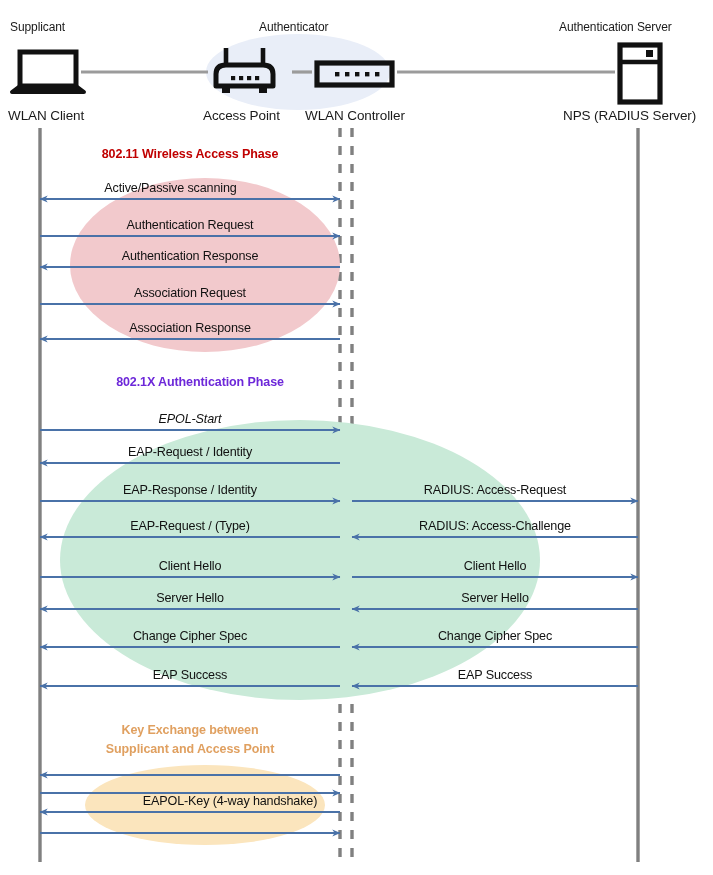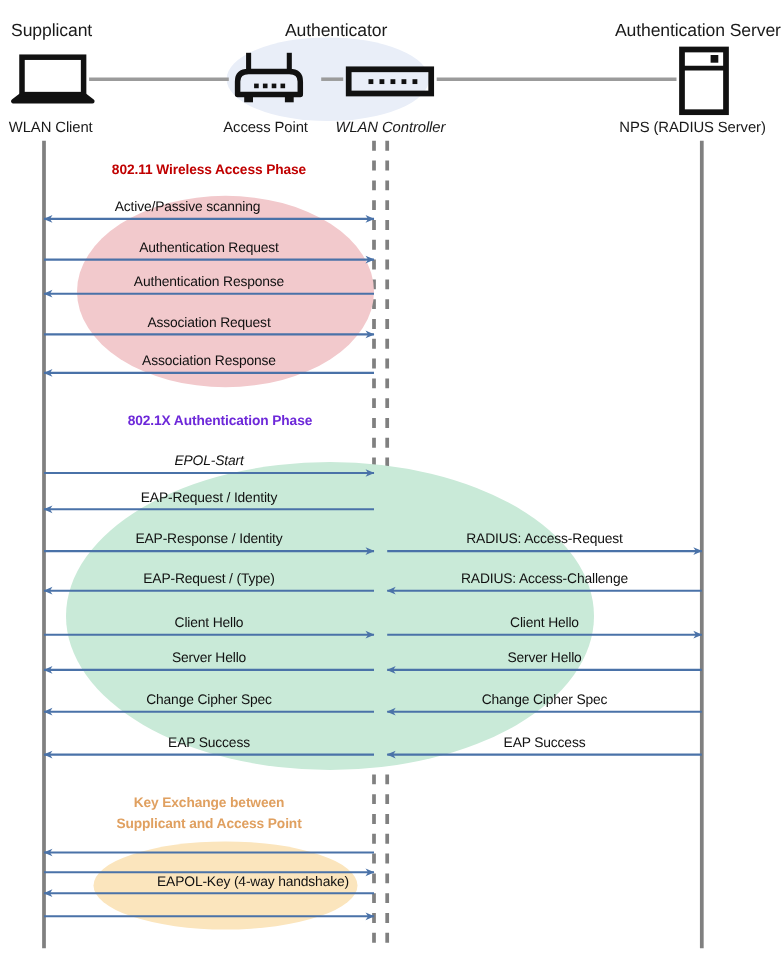--- a/index.html
+++ b/index.html
@@ -21,21 +21,21 @@
   }
   #svg-layer {
     position: absolute;
     left: 0;
     top: 0;
     width: 713px;
     height: 875px;
   }
   .role-label {
     position: absolute;
-    font-size: 16px;
+    font-size: 12px;
     color: #1a1a1a;
     white-space: nowrap;
     letter-spacing: -0.1px;
   }
   .node-label {
     position: absolute;
     font-size: 13.5px;
     color: #1a1a1a;
     white-space: nowrap;
     letter-spacing: -0.1px;
@@ -149,21 +149,21 @@
         <line x1="40" x2="340" y1="833" y2="833" stroke="#4a72a8" stroke-width="1.9" marker-end="url(#arrowR)"></line>
       </g>
   </svg>
 
   <div class="role-label" style="left:10px; top:20px;">Supplicant</div>
   <div class="role-label" style="left:259px; top:20px;">Authenticator</div>
   <div class="role-label" style="left:559px; top:20px;">Authentication Server</div>
 
   <div class="node-label" style="left:8px; top:108px;">WLAN Client</div>
   <div class="node-label" style="left:203px; top:108px;">Access Point</div>
-  <div class="node-label" style="left:305px; top:108px;font-style:italic;">WLAN Controller</div>
+  <div class="node-label" style="left:305px; top:108px;">WLAN Controller</div>
   <div class="node-label" style="left:563px; top:108px;">NPS (RADIUS Server)</div>
 
   <div class="phase-title" style="left:40px; top:147px; width:300px; color:#c00000;">802.11 Wireless Access Phase</div>
 
   <div class="phase-title" style="left:40px; top:375px; width:320px; color:#6d28d9;">802.1X Authentication Phase</div>
 
   <div class="phase-title" style="left:40px; top:721px; width:300px; color:#e0a060; line-height:19px;">
     <div>Key Exchange between</div>
     <div>Supplicant and Access Point</div>
   </div>

